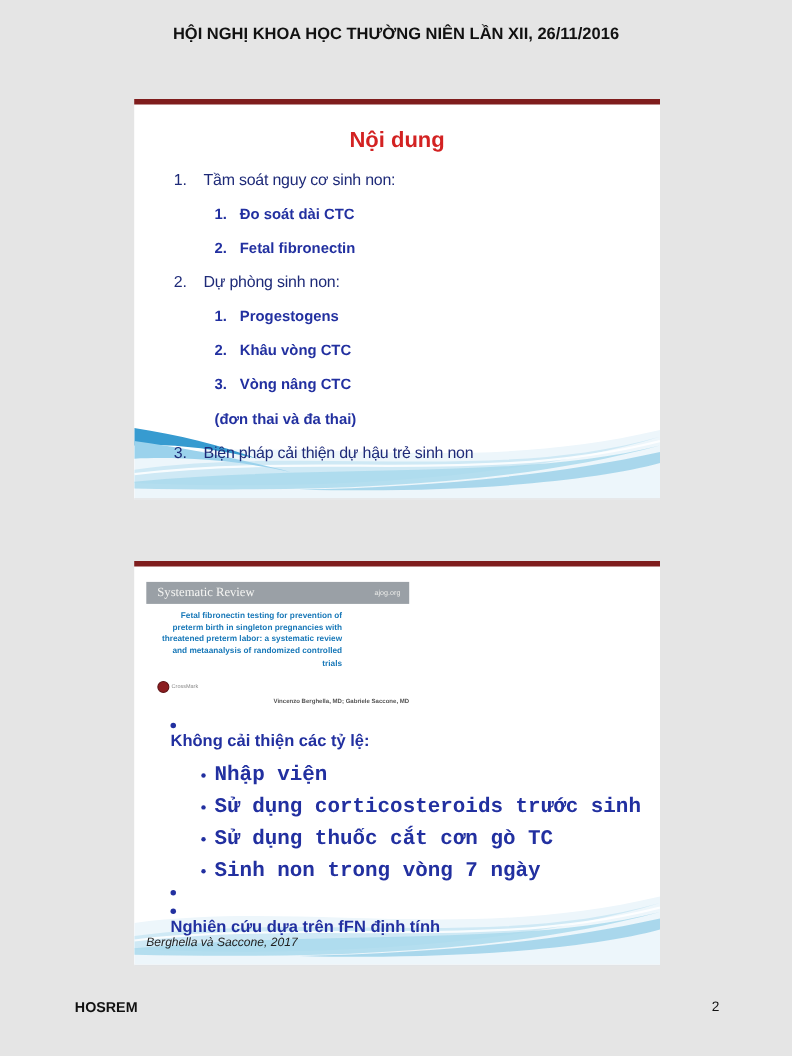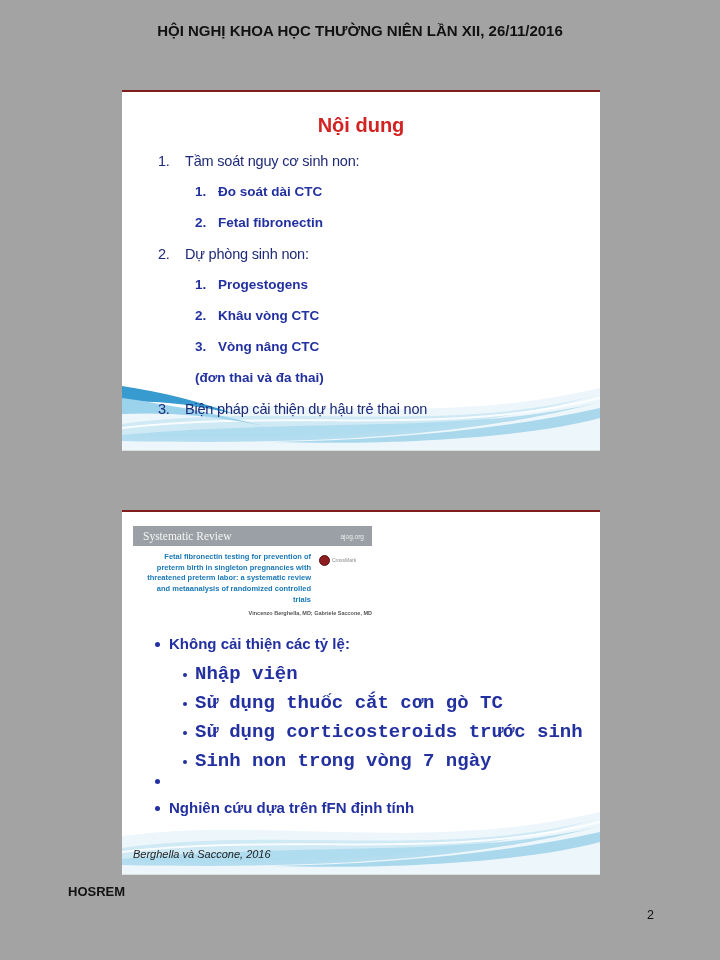--- a/index.html
+++ b/index.html
@@ -1,27 +1,27 @@
 <!DOCTYPE html>
 <html style="--title_red: #d32222; --navy_dark: #1e2a78; --navy_bright: #2230a0; --article_blue: #1878b8; --banner_gray: #9aa0a6; --wave_light: #cfe9f5; --wave_mid: #a9d9ec; --wave_dark: #379bd0;"><head>
 <meta charset="utf-8">
 <style>
   html,body{margin:0;padding:0;background:#ffffff;}
-  .page{position:relative;width:720px;height:960px;background:#a3a3a3;overflow:hidden;
+  .page{position:relative;width:720px;height:960px;background:#e5e5e5;overflow:hidden;
         font-family:"Liberation Sans","DejaVu Sans",sans-serif;}
 
   
   .header{position:absolute;top:22px;left:0;width:720px;text-align:center;
           font-size:15px;font-weight:bold;color:#111;}
-  .footer-left{position:absolute;left:68px;top:884px;font-size:13px;font-weight:bold;color:#111;}
+  .footer-left{position:absolute;left:68px;top:908px;font-size:13px;font-weight:bold;color:#111;}
   .footer-right{position:absolute;right:66px;top:908px;font-size:12.5px;color:#111;}
 
   
   .slide{position:absolute;left:122px;width:478px;background:#ffffff;
-         border-top:2px solid #7f1d1d;border-bottom:1px solid #dcdfe2;overflow:hidden;}
+         border-top:5px solid #7f1d1d;border-bottom:1px solid #dcdfe2;overflow:hidden;}
   .slide1{top:90px;height:358px;}
   .slide2{top:510px;height:362px;text-align:right;}
   .wave{position:absolute;left:0;bottom:0;width:100%;height:72px;pointer-events:none;}
   .slide2 .wedge{display:none;}
 
   
   .s1-title{margin:22px 0 0 0;text-align:center;font-size:20px;font-weight:bold;
             color:var(--title_red,#d32222);}
   .s1-list{margin-top:15px;position:relative;z-index:2;}
   .r{display:flex;align-items:baseline;line-height:18px;}
@@ -30,34 +30,34 @@
   .r.l2{margin:0 0 13px 73px;font-size:13.5px;font-weight:bold;color:var(--navy_bright,#2230a0);}
   .r.l2 .num{width:23px;flex:none;}
   .r.note{font-weight:bold;}
 
   
   .article{margin:14px 0 0 11px;width:239px;background:#ffffff;position:relative;z-index:2;}
   .banner{height:20px;background:var(--banner_gray,#9aa0a6);display:flex;justify-content:space-between;
           align-items:center;padding:0 8px 0 10px;}
   .banner-left{font-family:"Liberation Serif","DejaVu Serif",serif;font-size:11.5px;color:#f5f5f3;}
   .banner-right{font-size:6.5px;color:#ececea;}
-  .art-body{display:flex;padding:6px 6px 0 10px;gap:8px;}
+  .art-body{display:flex;padding:6px 6px 0 10px;gap:8px;flex-direction:column;}
   .art-title{width:168px;font-size:7.5px;font-weight:bold;line-height:1.42;
              color:var(--article_blue,#1878b8);}
   .crossmark{display:flex;align-items:center;gap:2px;margin-top:2px;height:12px;}
   .cm-dot{width:9px;height:9px;border-radius:50%;background:#8c1d20;border:1px solid #5d1315;flex:none;}
   .cm-label{font-size:5px;color:#8a8a8a;}
   .art-authors{padding:5px 0 9px 10px;font-size:5.5px;font-weight:bold;color:#555;}
 
   
   .s2-bullets{margin-top:9px;position:relative;z-index:2;}
   .b{display:flex;align-items:baseline;}
   .b .dot{flex:none;border-radius:50%;background:var(--navy_bright,#2230a0);position:relative;top:-2px;}
   .b.l1{margin:0 0 12px 33px;font-size:15px;line-height:19px;font-weight:bold;
-        color:var(--navy_bright,#2230a0);}
+        color:var(--navy_bright,#2230a0);flex-direction:column;}
   .b.l1 .dot{width:5px;height:5px;margin-right:9px;}
   .b.l2{margin:0 0 11px 61px;font-size:19px;line-height:18px;font-weight:bold;
         color:var(--navy_bright,#2230a0);font-family:Liberation Mono, monospace;}
   .b.l2 .dot{width:4px;height:4px;margin-right:8px;}
   .b.gap{margin-top:3px;}
 
   .citation{position:absolute;left:11px;bottom:14px;font-size:11px;font-style:italic;
             color:#222;z-index:3;}
 </style>
 </head>
@@ -99,21 +99,21 @@
       <div class="r l2">
         <span class="num">3.</span>
         <span class="txt">Vòng nâng CTC</span>
       </div>
       <div class="r l2 note">
         <span class="txt">(đơn thai và đa thai)</span>
       </div>
 
       <div class="r l1">
         <span class="num">3.</span>
-        <span class="txt">Biện pháp cải thiện dự hậu trẻ thai non</span>
+        <span class="txt">Biện pháp cải thiện dự hậu trẻ sinh non</span>
       </div>
     </div>
 
     <svg class="wave" viewBox="0 0 478 72" preserveAspectRatio="none">
       <path d="M0,34 C150,14 300,52 478,10 L478,72 L0,72 Z" fill="#edf6fb"></path>
       <path d="M0,46 C160,24 330,58 478,16 C360,52 180,66 0,58 Z" fill="#cfe9f5"></path>
       <path d="M0,57 C180,40 350,56 478,24 C330,64 150,66 0,63 Z" fill="#a9d9ec" opacity="0.85"></path>
       <path d="M478,30 C380,52 260,62 150,64 C300,68 420,56 478,40 Z" fill="#8ccbe6" opacity="0.7"></path>
       <path d="M0,50 C170,30 320,60 478,20" stroke="#ffffff" stroke-width="2" fill="none" opacity="0.85"></path>
       <path class="wedge" d="M0,8 C40,14 80,24 112,36 C70,26 30,22 0,24 Z" fill="#379bd0"></path>
@@ -142,40 +142,40 @@
       <div class="b l1">
         <span class="dot"></span>
         <span>Không cải thiện các tỷ lệ:</span>
       </div>
       <div class="b l2">
         <span class="dot"></span>
         <span>Nhập viện</span>
       </div>
       <div class="b l2">
         <span class="dot"></span>
-        <span>Sử dụng thuốc cắt cơn gò TC</span>
+        <span>Sử dụng corticosteroids trước sinh</span>
       </div>
       <div class="b l2">
         <span class="dot"></span>
-        <span>Sử dụng corticosteroids trước sinh</span>
+        <span>Sử dụng thuốc cắt cơn gò TC</span>
       </div>
       <div class="b l2">
         <span class="dot"></span>
         <span>Sinh non trong vòng 7 ngày</span>
       </div>
       <div class="b l1 gap">
         <span class="dot"></span>
       </div>
       <div class="b l1 gap">
         <span class="dot"></span>
         <span>Nghiên cứu dựa trên fFN định tính</span>
       </div>
     </div>
 
-    <div class="citation">Berghella và Saccone, 2016</div>
+    <div class="citation">Berghella và Saccone, 2017</div>
 
     <svg class="wave" viewBox="0 0 478 72" preserveAspectRatio="none">
       <path d="M0,34 C150,14 300,52 478,10 L478,72 L0,72 Z" fill="#edf6fb"></path>
       <path d="M0,46 C160,24 330,58 478,16 C360,52 180,66 0,58 Z" fill="#cfe9f5"></path>
       <path d="M0,57 C180,40 350,56 478,24 C330,64 150,66 0,63 Z" fill="#a9d9ec" opacity="0.85"></path>
       <path d="M478,30 C380,52 260,62 150,64 C300,68 420,56 478,40 Z" fill="#8ccbe6" opacity="0.7"></path>
       <path d="M0,50 C170,30 320,60 478,20" stroke="#ffffff" stroke-width="2" fill="none" opacity="0.85"></path>
       <path class="wedge" d="M0,8 C40,14 80,24 112,36 C70,26 30,22 0,24 Z" fill="#379bd0"></path>
       <path class="wedge" d="M0,20 C50,27 100,37 142,48 C92,37 40,34 0,36 Z" fill="#9bd2ec"></path>
     </svg>

